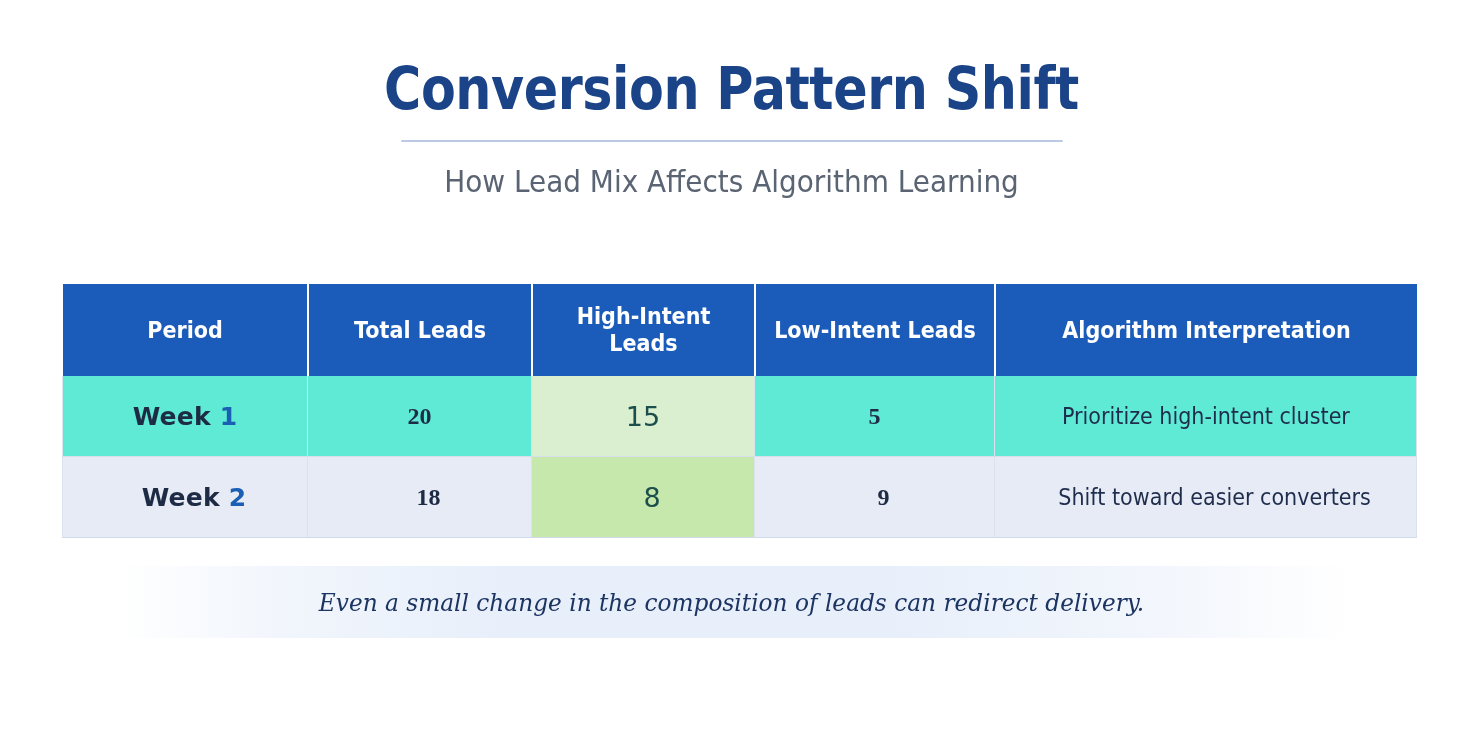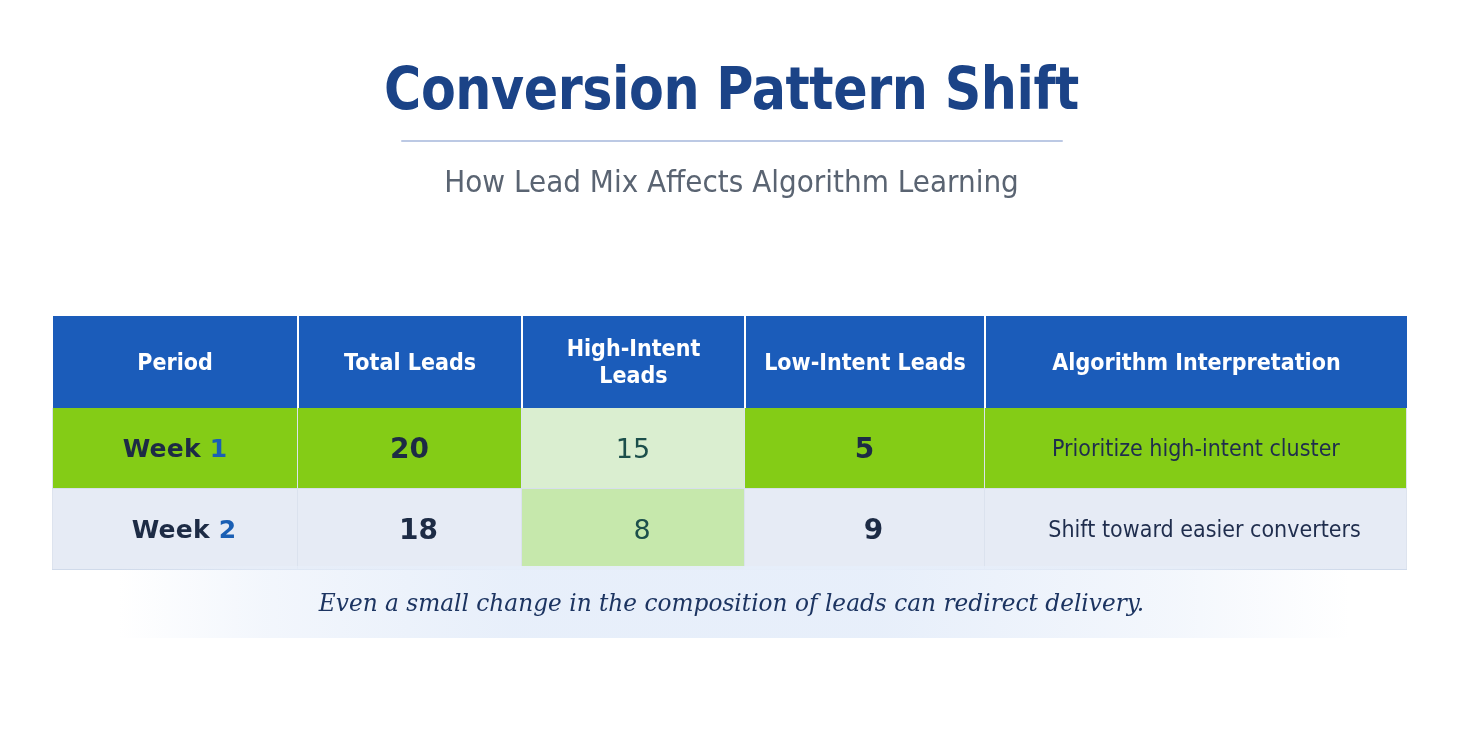--- a/index.html
+++ b/index.html
@@ -57,24 +57,23 @@
     font-weight: normal;
     color: #5a6472;
     line-height: 1.2;
     transform: scaleX(0.9);
     transform-origin: center center;
   }
 
   
   .table-wrap {
     position: absolute;
-    left: 52px;
+    left: 62px;
     top: 284px;
     width: 1354px;
-    margin-top: 32px;
   }
   table.data-table {
     width: 1354px;
     border-collapse: collapse;
     table-layout: fixed;
   }
   table.data-table thead th {
     background: #1b5cba;
     color: #ffffff;
     font-family: "DejaVu Sans", sans-serif;
@@ -97,39 +96,40 @@
   table.data-table tbody td {
     height: 80px;
     padding: 0 6px;
     vertical-align: middle;
     text-align: center;
     font-family: "DejaVu Sans", sans-serif;
     border-right: 1px solid #dbe2ee;
     border-bottom: 1px solid #d7dfec;
   }
   table.data-table tbody td:last-child { border-right: none; }
-  table.data-table tbody tr.row-1 td { background: #84cc16; }
+  table.data-table tbody tr.row-1 td { background: #5eead4; }
   table.data-table tbody tr.row-2 td { background: #e6ebf5; }
   table.data-table tbody tr:last-child td { border-bottom: 1px solid #d0daea; padding-left: 24px; }
   table.data-table tbody tr td:first-child { border-left: 1px solid #dde3ee; }
   table.data-table tbody tr td:last-child { border-right: 1px solid #dde3ee; }
 
   .cell-period {
     font-size: 25px;
     font-weight: bold;
     color: #1d2b45;
     letter-spacing: 0.2px;
   }
   .cell-period .num {
     color: #1a5fb4;
   }
   .cell-num {
-    font-size: 28px;
+    font-size: 24px;
     font-weight: bold;
     color: #1d2b45;
+    font-family: Liberation Serif, serif;
   }
   .cell-hl {
     font-size: 27px;
     font-weight: normal;
     color: #1c4f4b;
   }
   tr.row-1 td.hl { background: #daeed0 !important; }
   tr.row-2 td.hl { background: #c6e8ac !important; }
 
   .cell-note {

